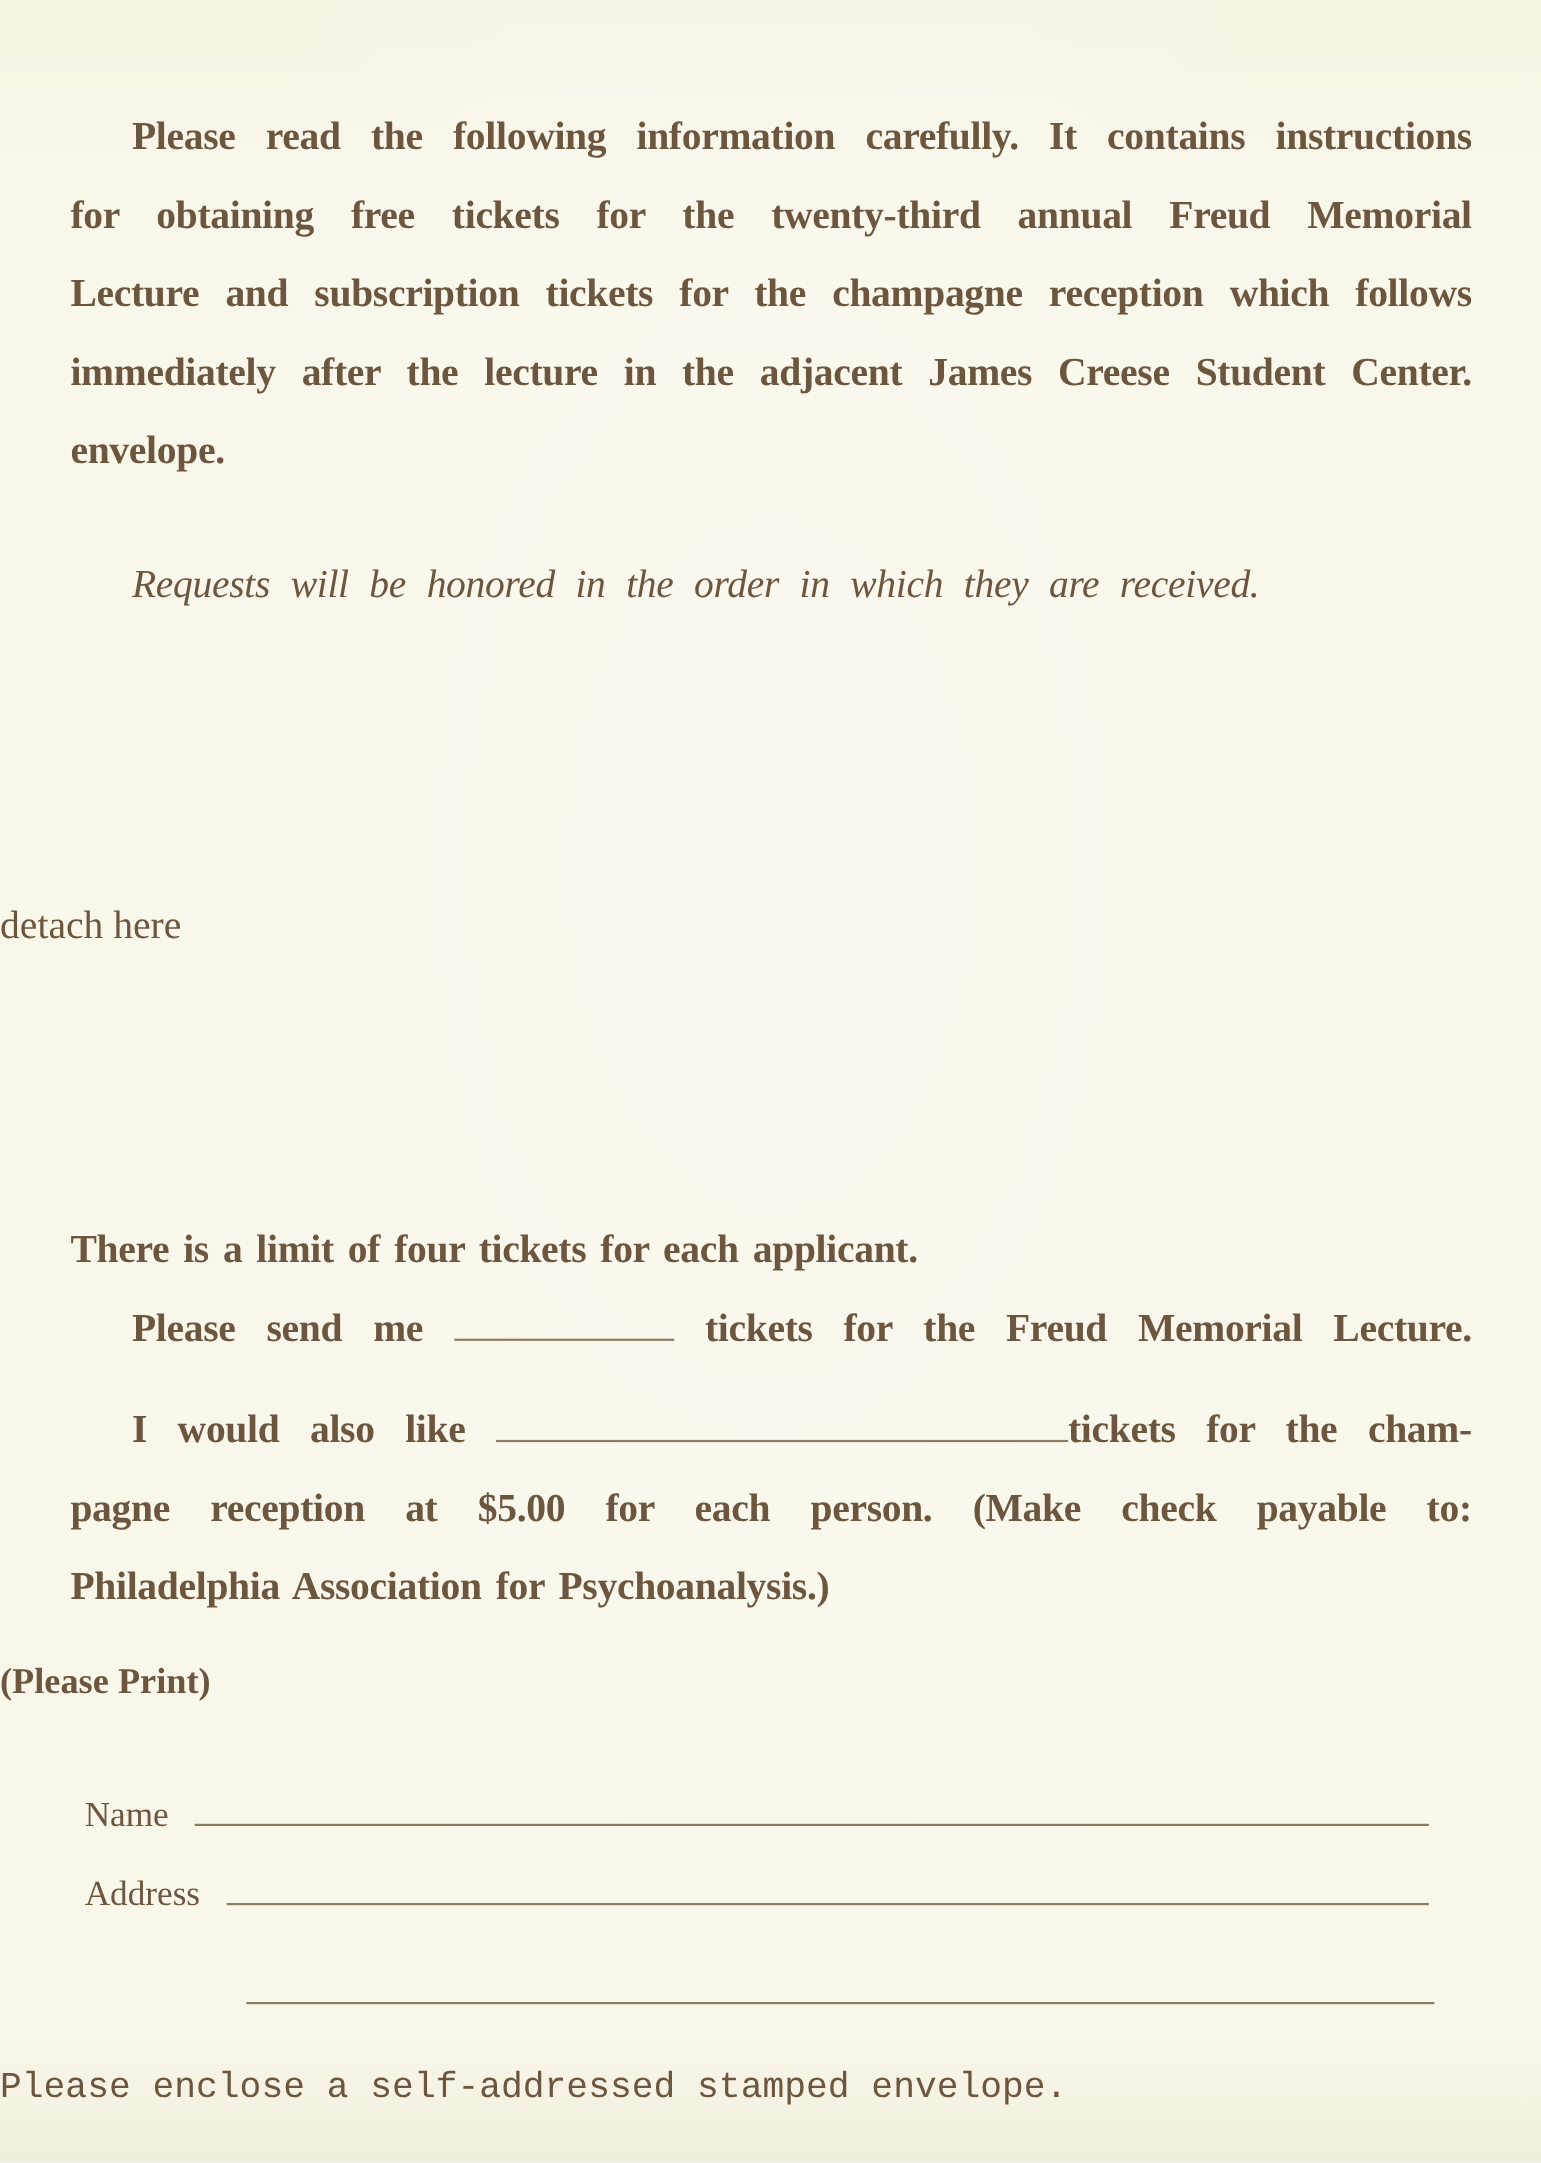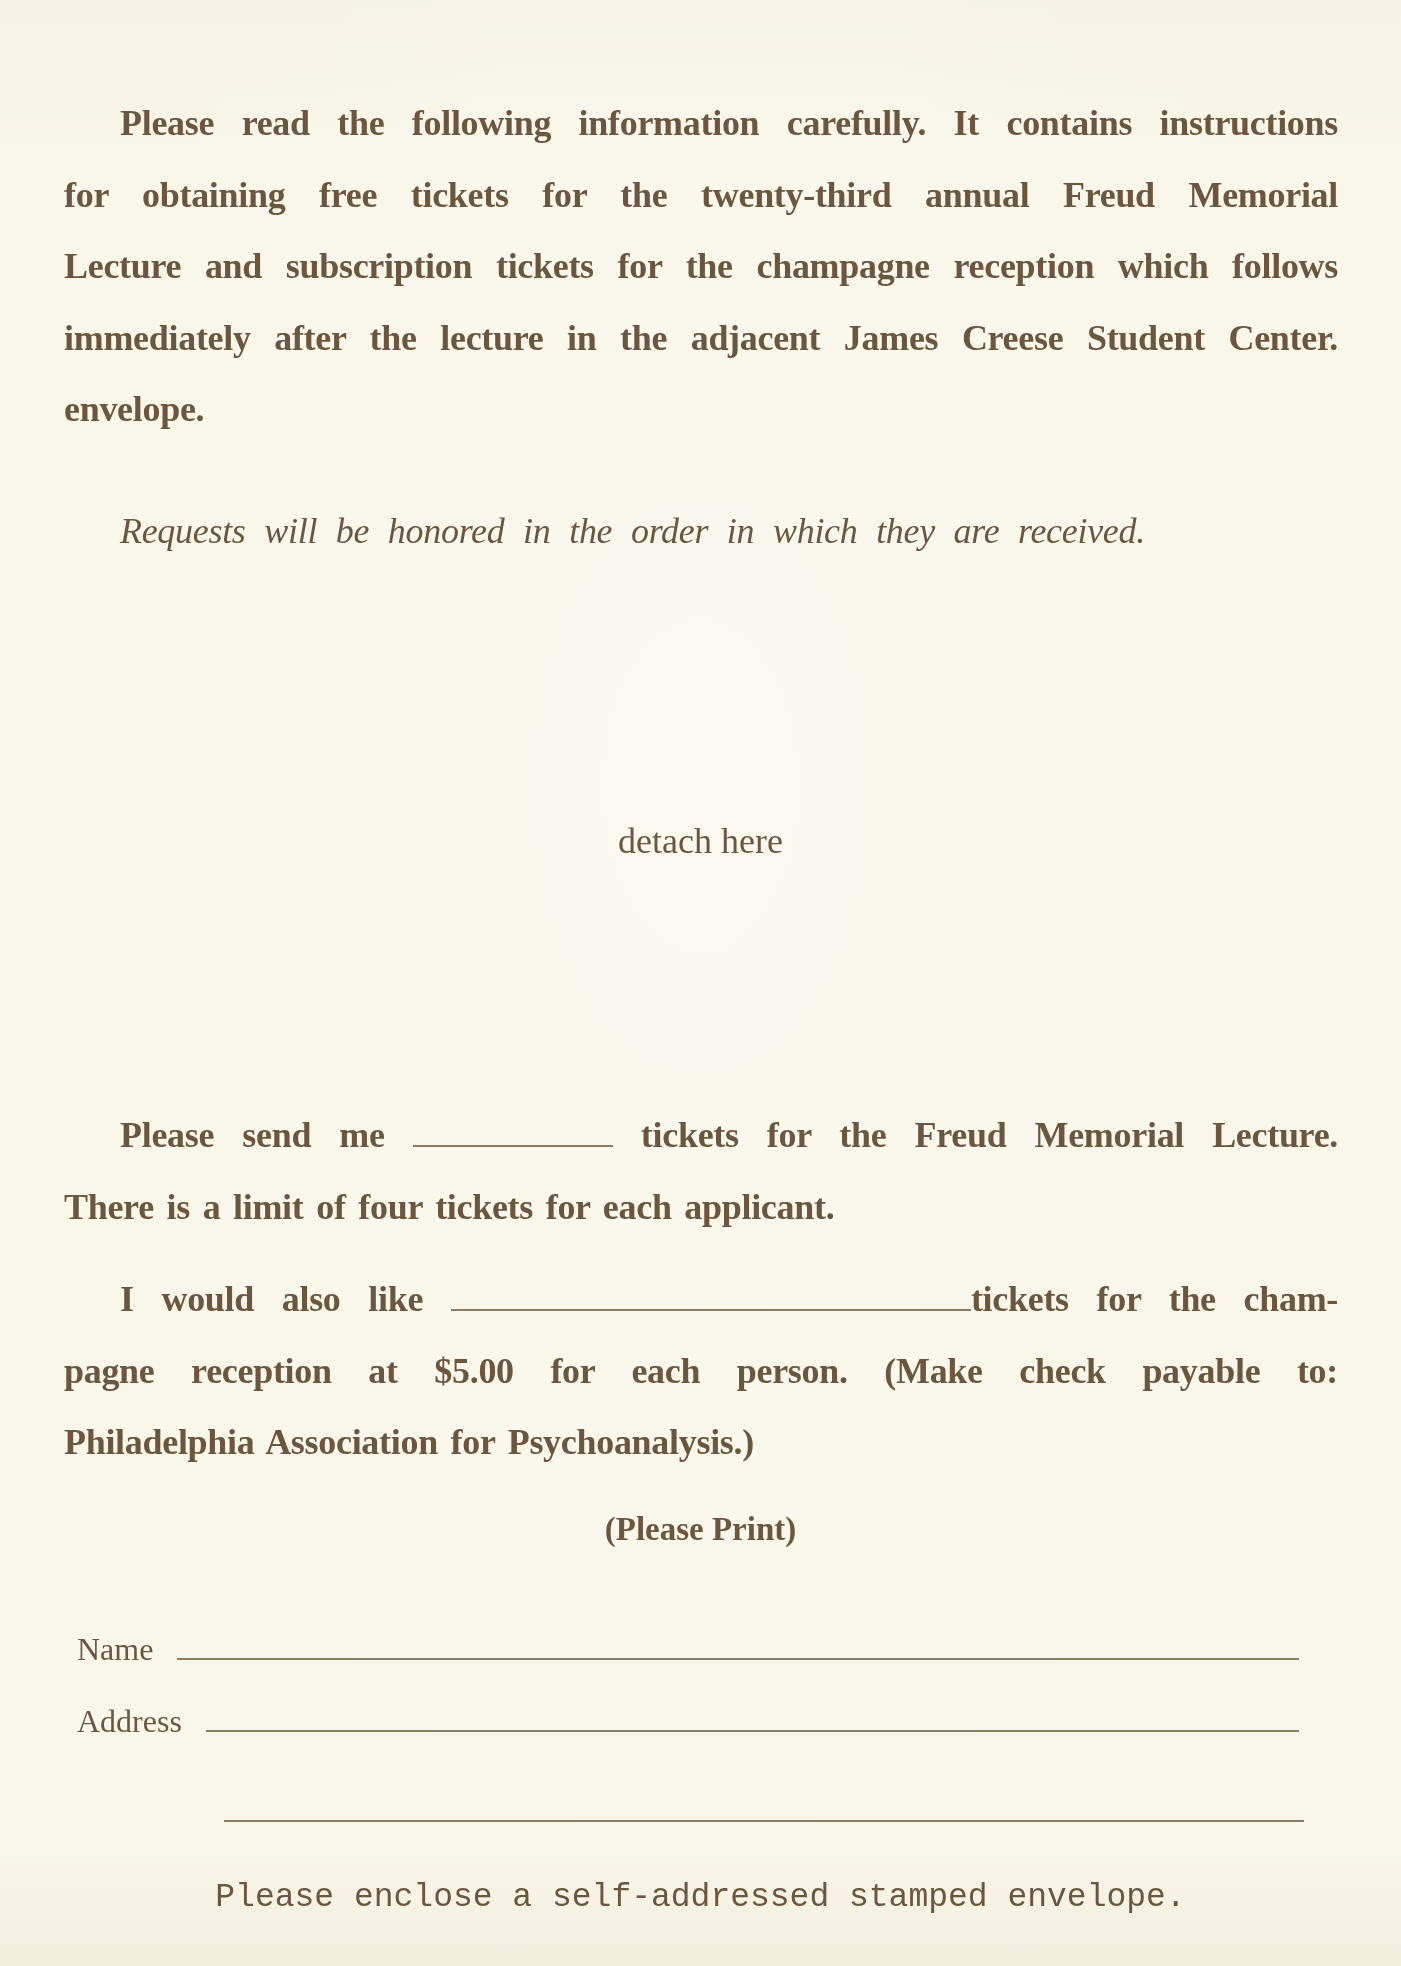--- a/index.html
+++ b/index.html
@@ -35,21 +35,21 @@
   .just{text-align:justify;text-align-last:justify;}
   .indent{text-indent:56px;}
   .blank{
     display:inline-block;
     border-bottom:2px solid var(--rule);
     height:30px;
     vertical-align:baseline;
   }
   .blank-short{width:200px;}
   .blank-long{width:520px;}
-  .center{left:0;width:1401px;text-align:center;letter-spacing:0;}
+  .center{left:0;width:1401px;text-align:left;letter-spacing:0;}
   .small{font-size:33px;}
   .field-row{
     position:absolute;left:77px;width:1222px;
     display:flex;align-items:baseline;
     font-size:32px;line-height:42px;
   }
   .field-line{
     flex:1;
     border-bottom:2px solid var(--rule);
     height:1px;
@@ -74,24 +74,24 @@
   <span class="line just">Lecture and subscription tickets for the champagne reception which follows</span>
   <span class="line just">immediately after the lecture in the adjacent James Creese Student Center.</span>
   <span class="line">envelope.</span>
 </div>
 
 <div class="textblock indent wsp" style="top:496px;font-style:italic;">Requests will be honored in the order in which they are received.</div>
 
 <div class="textblock center" style="top:806px;">detach here</div>
 
 <div class="textblock" style="top:1100px;">
+  <span class="line wsp-s">There is a limit of four tickets for each applicant.</span>
   <span class="line just indent"><span>Please send me</span>
     <span class="blank blank-short"></span>
     <span>tickets for the Freud Memorial Lecture.</span></span>
-  <span class="line wsp-s">There is a limit of four tickets for each applicant.</span>
 </div>
 
 <div class="textblock" style="top:1264px;">
   <span class="line just indent"><span>I would also like</span>
     <span class="blank blank-long"></span><span>tickets for the cham-</span></span>
   <span class="line just">pagne reception at $5.00 for each person. (Make check payable to:</span>
   <span class="line wsp-s">Philadelphia Association for Psychoanalysis.)</span>
 </div>
 
 <div class="textblock center small" style="top:1494px;font-weight:bold;">(Please Print)</div>

